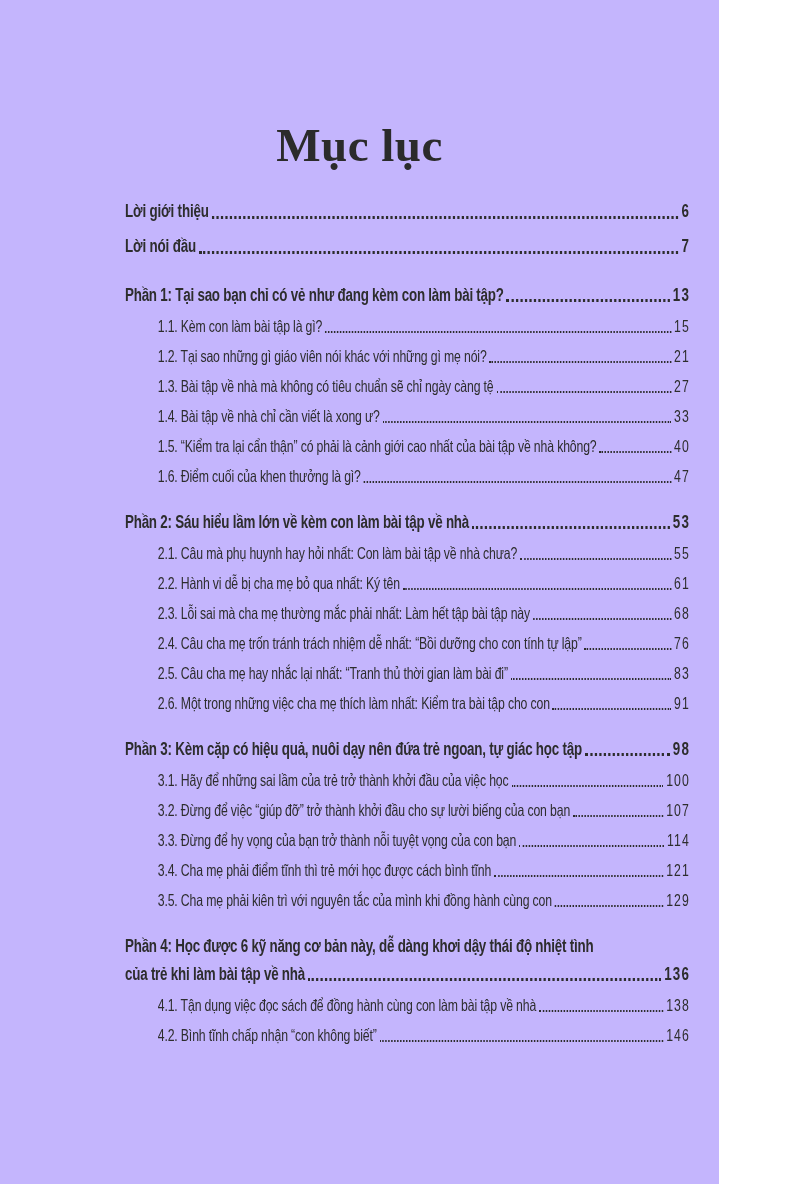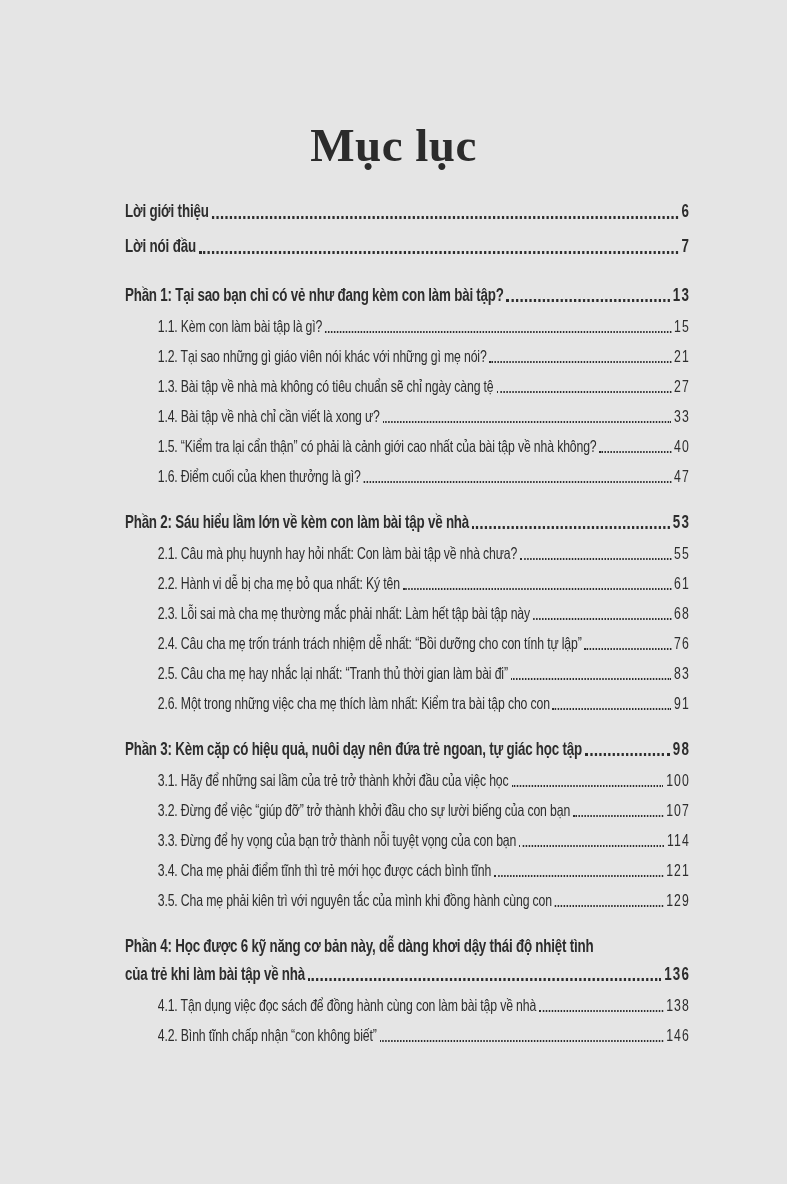--- a/index.html
+++ b/index.html
@@ -2,23 +2,23 @@
 <html><head>
 <meta charset="utf-8">
 <style>
   html, body {
     margin: 0;
     padding: 0;
     background: #ffffff;
   }
   .page {
     position: relative;
-    width: 787px;
+    width: 719px;
     height: 1184px;
-    background: #e5e5e5;
+    background: #c4b5fd;
     color: #2d2d2d;
     font-family: "Liberation Sans", sans-serif;
     overflow: hidden;
   }
   .title {
     position: absolute;
     top: 118px;
     left: 0;
     right: 0;
     margin: 0;

